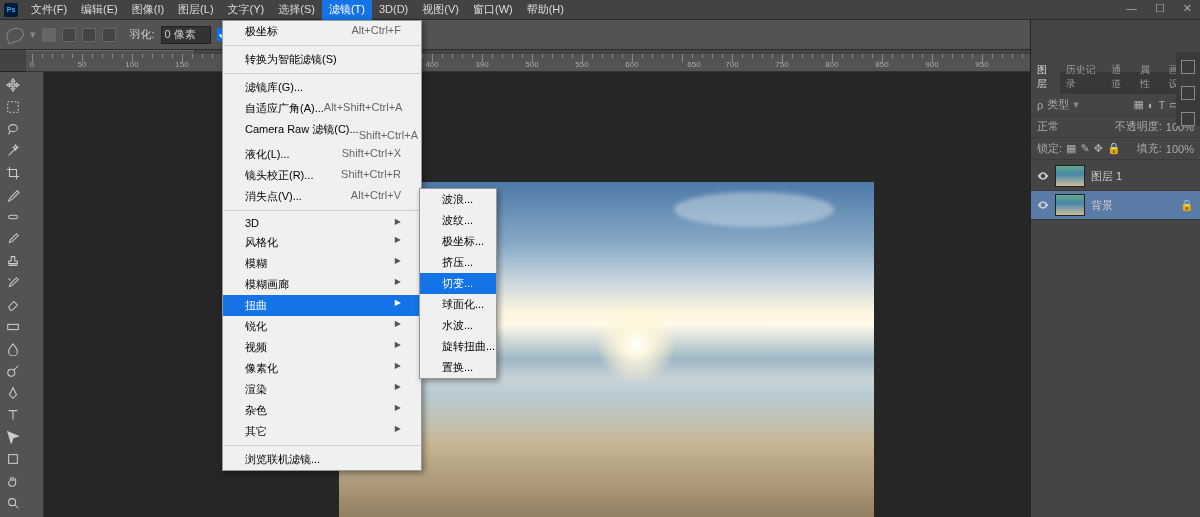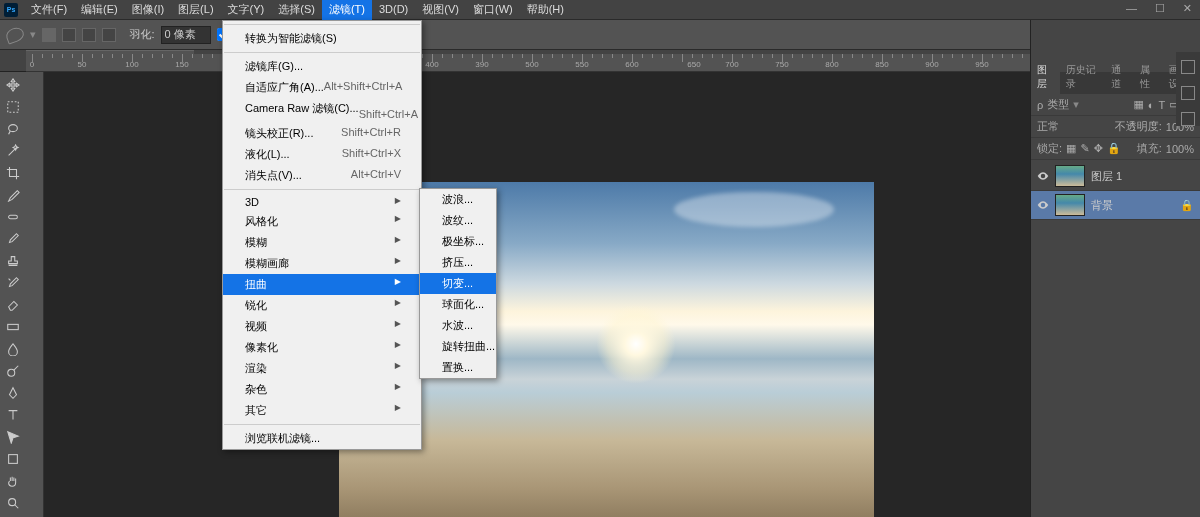--- a/index.html
+++ b/index.html
@@ -376,43 +376,47 @@
       </div>
     </div>
 </div>
 <div class="panel-strip">
   <div class="pic"></div>
   <div class="pic"></div>
   <div class="pic"></div>
 </div>
 
 <div class="menu" id="menu1">
+    <div class="row">
+      <span>极坐标</span>
+      <span style="color: rgb(102, 102, 102);">Alt+Ctrl+F</span>
+    </div>
     <div class="sep"></div>
     <div class="row">
       <span>转换为智能滤镜(S)</span>
     </div>
     <div class="sep"></div>
     <div class="row">
       <span>滤镜库(G)...</span>
     </div>
     <div class="row">
       <span>自适应广角(A)...</span>
       <span style="color: rgb(102, 102, 102);">Alt+Shift+Ctrl+A</span>
     </div>
     <div class="row">
       <span>Camera Raw 滤镜(C)...</span>
       <span style="color: rgb(102, 102, 102); margin-top: 7px;">Shift+Ctrl+A</span>
     </div>
     <div class="row">
+      <span>液化(L)...</span>
+      <span style="color: rgb(102, 102, 102);">Shift+Ctrl+X</span>
+    </div>
+    <div class="row">
       <span>镜头校正(R)...</span>
       <span style="color: rgb(102, 102, 102);">Shift+Ctrl+R</span>
-    </div>
-    <div class="row">
-      <span>液化(L)...</span>
-      <span style="color: rgb(102, 102, 102);">Shift+Ctrl+X</span>
     </div>
     <div class="row">
       <span>消失点(V)...</span>
       <span style="color: rgb(102, 102, 102);">Alt+Ctrl+V</span>
     </div>
     <div class="sep"></div>
     <div class="row arrow">
       <span>3D</span>
     </div>
     <div class="row arrow">

